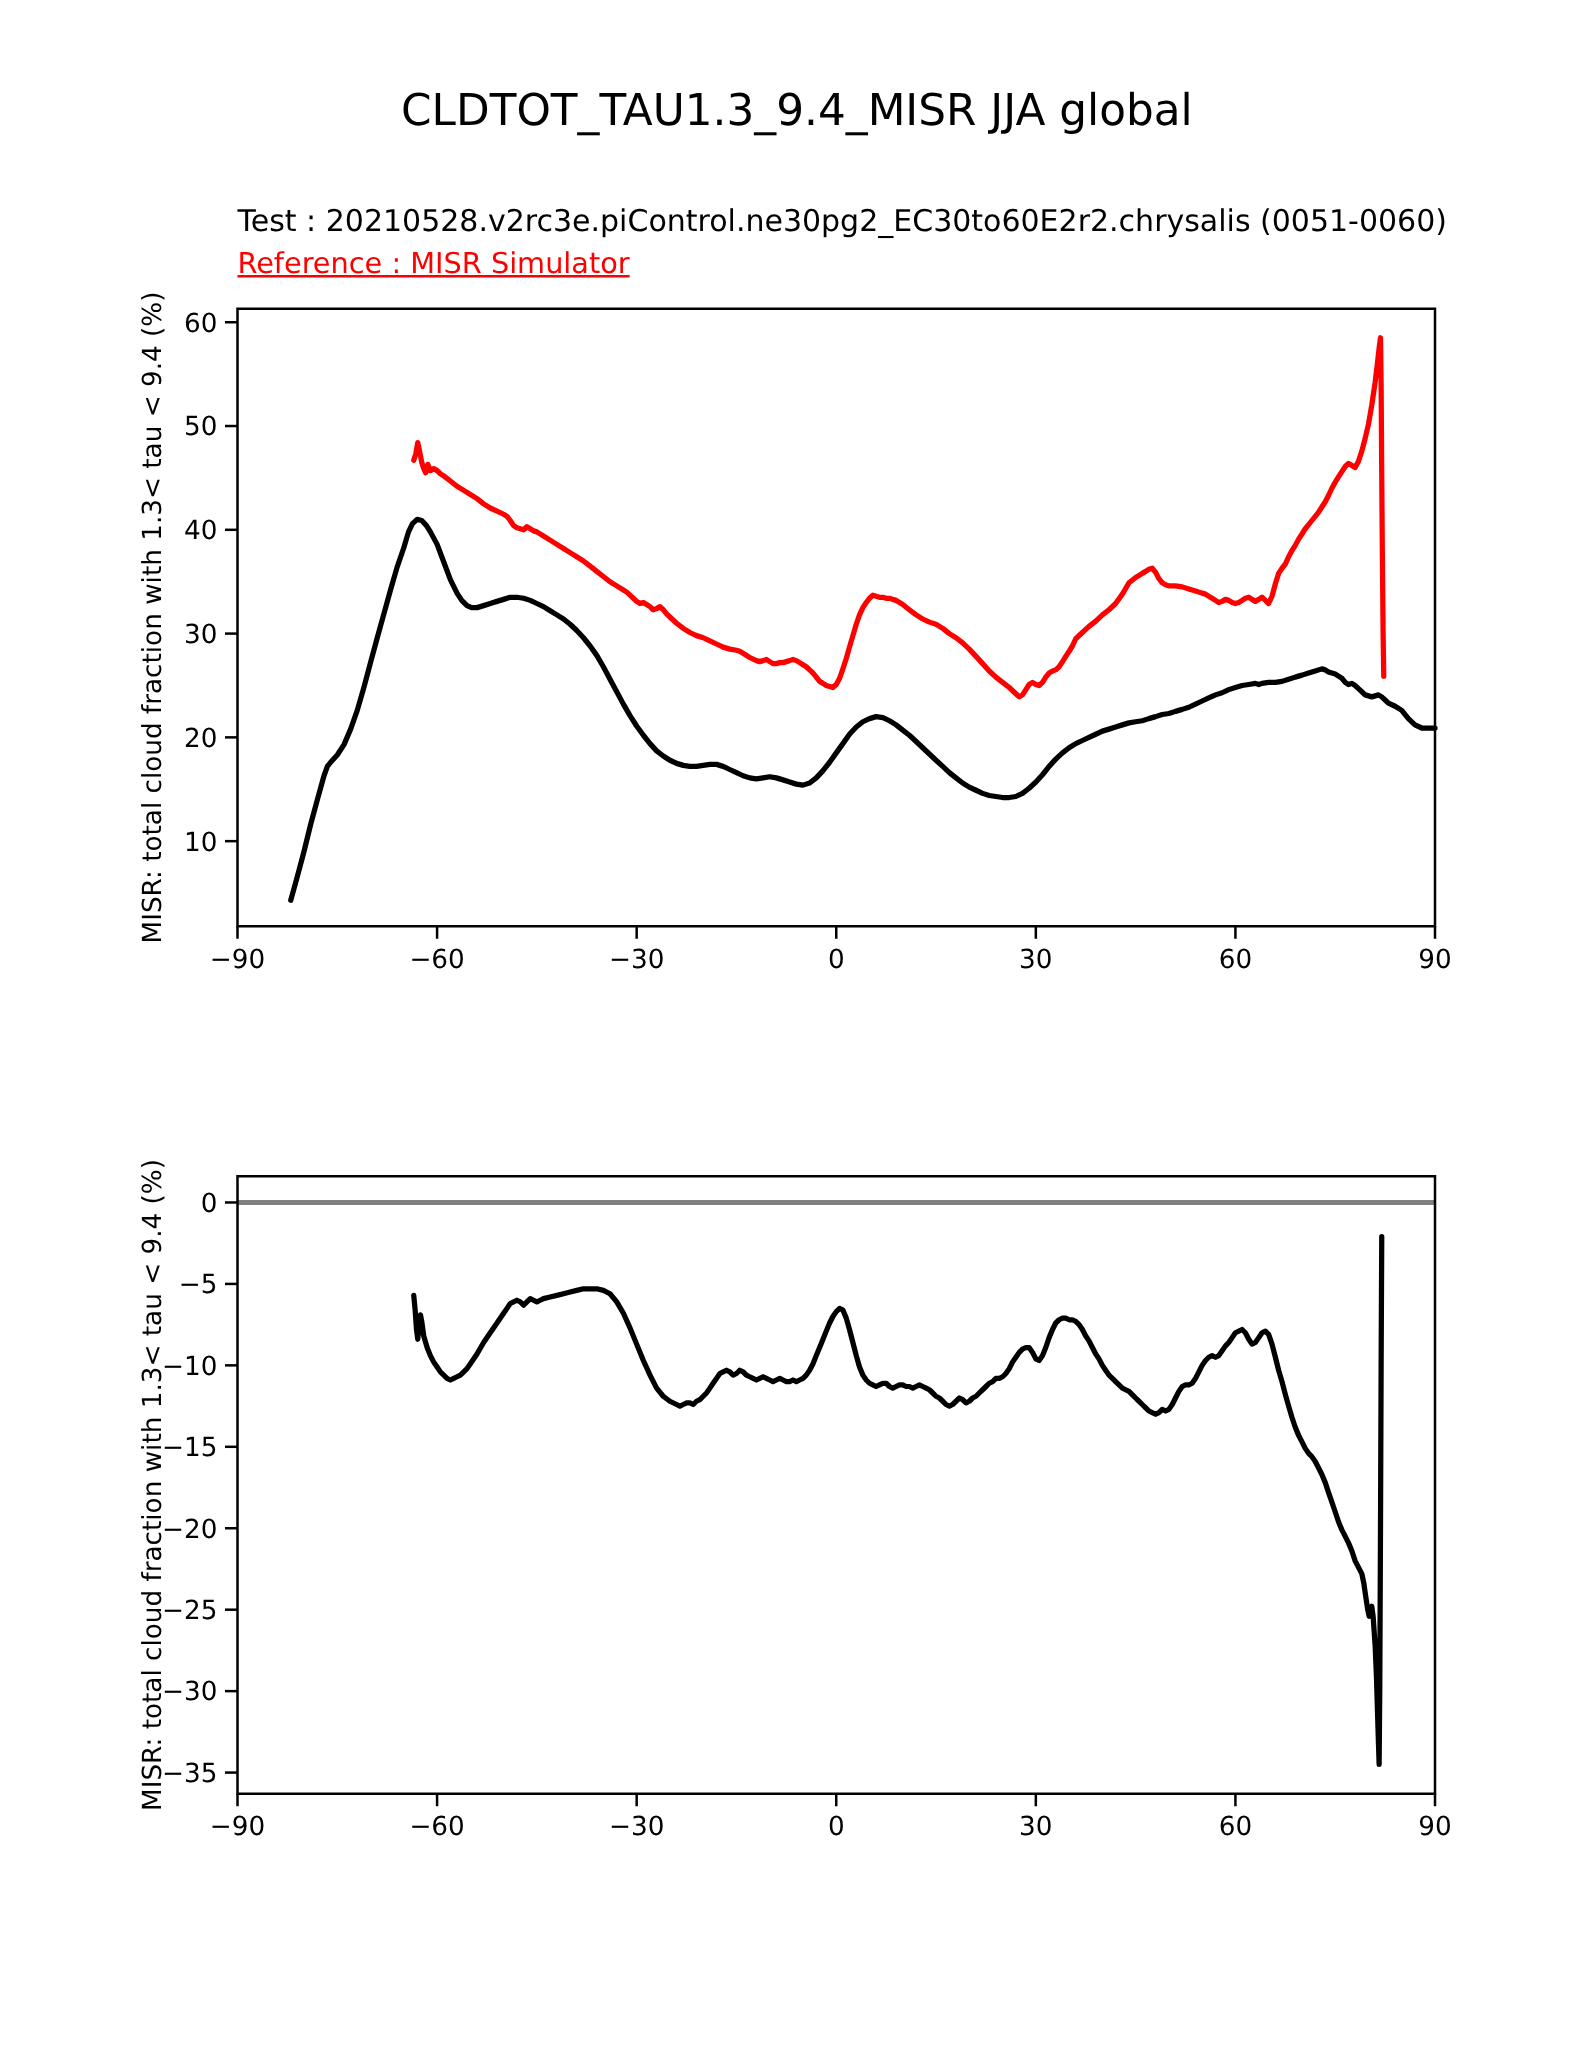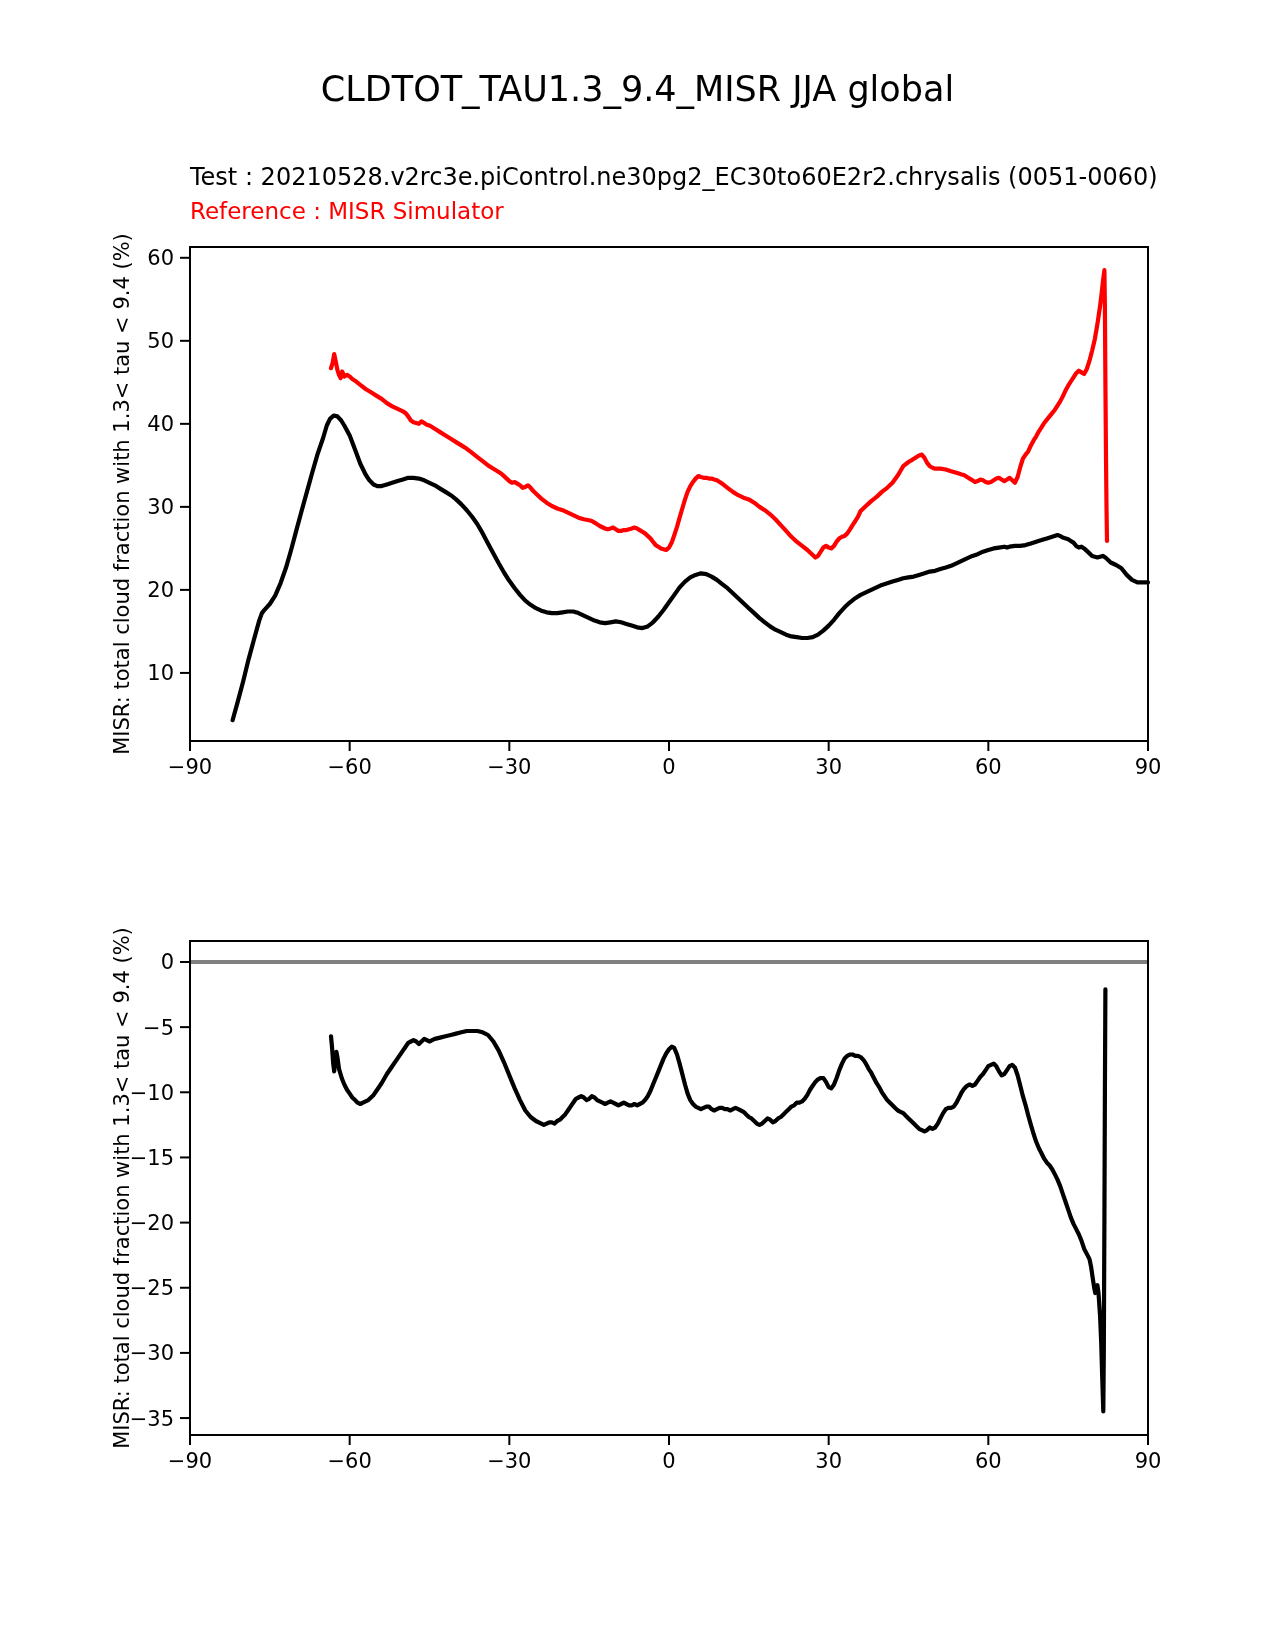--- a/index.html
+++ b/index.html
@@ -1,21 +1,21 @@
 <!DOCTYPE html>
 <html><head>
 <meta charset="utf-8">
 <style>
   html,body{margin:0;padding:0;background:#ffffff;}
   .fig{position:relative;width:1275px;height:1650px;background:#ffffff;
        font-family:"DejaVu Sans","Liberation Sans",sans-serif;color:#000;overflow:hidden;}
   .fig-title{position:absolute;left:0;top:69px;width:1275px;text-align:center;
              font-size:35px;line-height:40px;color:#000;}
   .sub-test{position:absolute;left:190px;top:163px;font-size:24px;line-height:28px;color:#000;white-space:nowrap;}
-  .sub-ref{position:absolute;left:190px;top:197px;font-size:23px;line-height:28px;color:#ff0000;white-space:nowrap;}
+  .sub-ref{position:absolute;left:190px;top:197px;font-size:23px;line-height:28px;color:#ff0000;white-space:nowrap;text-decoration:underline;}
   .ax-title{position:absolute;left:331px;top:903px;width:660px;text-align:center;
             font-size:22px;line-height:26px;color:#000;}
   .ylab{position:absolute;width:600px;height:28px;text-align:center;font-size:21px;line-height:28px;
         color:#000;transform:rotate(-90deg);white-space:nowrap;}
   .ylab-top{left:-178px;top:480px;}
   .ylab-bot{left:-178px;top:1174px;}
   svg{position:absolute;left:0;top:0;}
   svg text{font-family:"DejaVu Sans","Liberation Sans",sans-serif;font-size:21px;fill:#000;}
 </style>
 </head>

